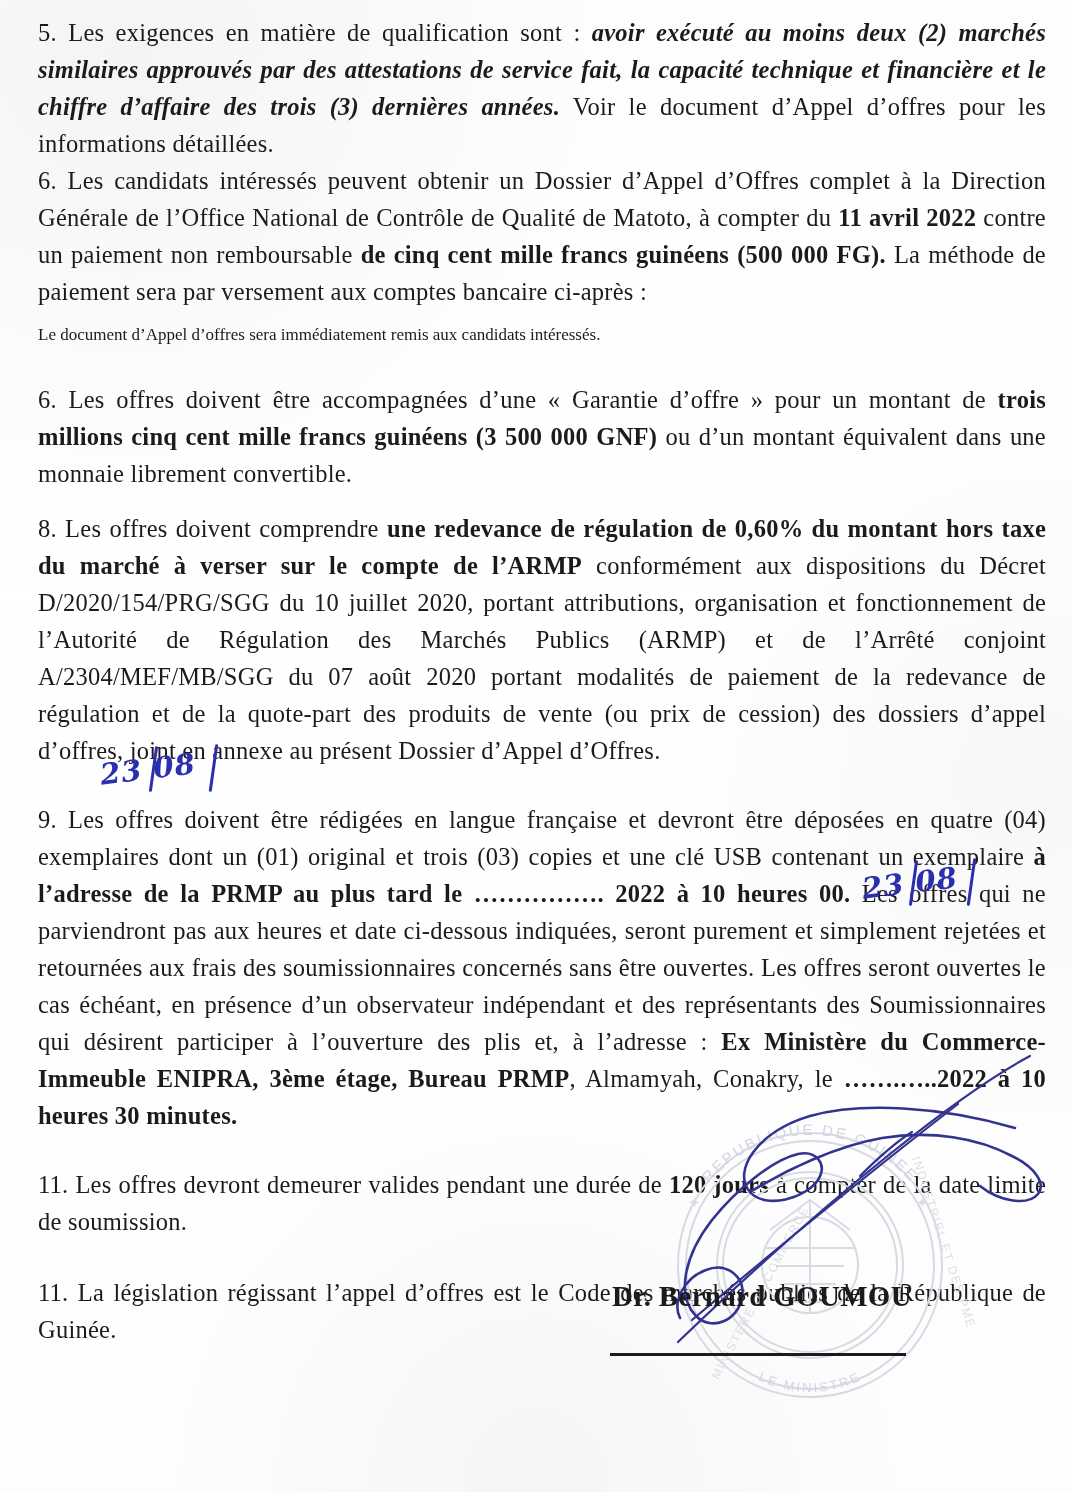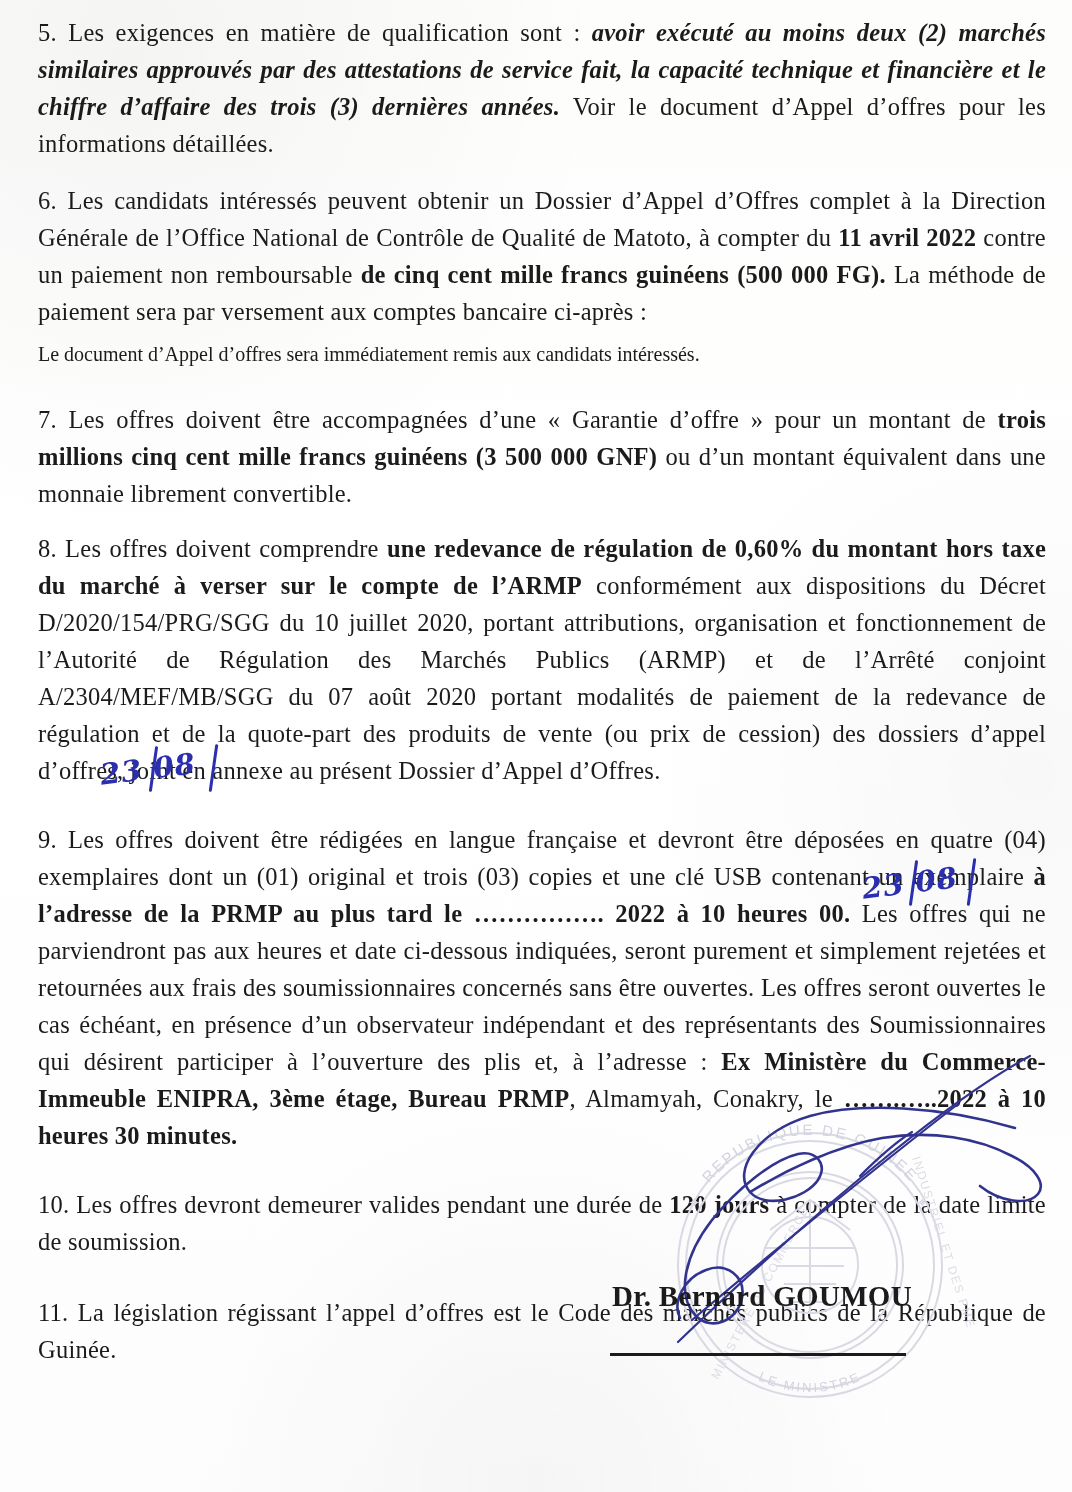--- a/index.html
+++ b/index.html
@@ -35,21 +35,21 @@
     width: 1008px;
   }
   p.para {
     margin: 0 0 0 0;
     font-size: 24.5px;
     line-height: 37px;
     text-align: justify;
     text-justify: inter-word;
     letter-spacing: 0.01em;
   }
-  .para + .para { margin-top: 20px; }
+  .para + .para { }
   .b  { font-weight: bold; }
   .bi { font-weight: bold; font-style: italic; }
 
   
   ul.accounts {
     margin: 6px 0 0 0;
     padding: 0;
     list-style: none;
   }
   ul.accounts li {
@@ -61,21 +61,21 @@
   }
   ul.accounts li::before {
     content: "\2022";
     position: absolute;
     left: 66px;
     top: -1px;
     font-size: 22px;
   }
   .after-list {
     margin-top: 0;
-    font-size: 20px;
+    font-size: 17px;
     line-height: 37px;
   }
 
   
   .hand {
     font-family: "DejaVu Serif", serif;
     color: #2b2fae;
     font-weight: bold;
     font-style: italic;
     pointer-events: none;
@@ -148,33 +148,33 @@
 
     <p class="para">
       <span>6.  Les candidats intéressés peuvent obtenir un Dossier d’Appel d’Offres complet à la Direction Générale de l’Office National de Contrôle de Qualité de Matoto, à compter du </span><span class="b">11 avril 2022</span><span> contre un paiement non remboursable </span><span class="b">de cinq cent mille francs guinéens (500 000 FG).</span><span> La méthode de paiement sera par versement aux comptes bancaire ci-après :</span>
     </p>
 
     <ul class="accounts">
     </ul>
     <div class="after-list">Le document d’Appel d’offres sera immédiatement remis aux candidats intéressés.</div>
 
     <p class="para" style="margin-top:28px">
-      <span>7.  Les offres doivent être accompagnées d’une « Garantie d’offre » pour un montant de </span><span class="b">trois millions cinq cent mille francs guinéens (3 500 000 GNF)</span><span> ou d’un montant équivalent dans une monnaie librement convertible.</span>
+      <span>6.  Les offres doivent être accompagnées d’une « Garantie d’offre » pour un montant de </span><span class="b">trois millions cinq cent mille francs guinéens (3 500 000 GNF)</span><span> ou d’un montant équivalent dans une monnaie librement convertible.</span>
     </p>
 
     <p class="para" style="margin-top:18px">
       <span>8.  Les offres doivent comprendre </span><span class="b">une redevance de régulation de 0,60% du montant hors taxe du marché à verser sur le compte de l’ARMP</span><span> conformément aux dispositions du Décret D/2020/154/PRG/SGG du 10 juillet 2020, portant attributions, organisation et fonctionnement de l’Autorité de Régulation des Marchés Publics (ARMP) et de l’Arrêté conjoint A/2304/MEF/MB/SGG du 07 août 2020 portant modalités de paiement de la redevance de régulation et de la quote-part des produits de vente (ou prix de cession) des dossiers d’appel d’offres, joint en annexe au présent Dossier d’Appel d’Offres.</span>
     </p>
 
     <p class="para" style="margin-top:32px">
       <span>9.  Les offres doivent être rédigées en langue française et devront être déposées en quatre (04) exemplaires dont un (01) original et trois (03) copies et une clé USB contenant un exemplaire </span><span class="b">à l’adresse de la PRMP au plus tard le </span><span class="b">…………….</span><span class="b"> 2022 à 10 heures 00.</span><span> Les offres qui ne parviendront pas aux heures et date ci-dessous indiquées, seront purement et simplement rejetées et retournées aux frais des soumissionnaires concernés sans être ouvertes. Les offres seront ouvertes le cas échéant, en présence d’un observateur indépendant et des représentants des Soumissionnaires qui désirent participer à l’ouverture des plis et, à l’adresse : </span><span class="b">Ex Ministère du Commerce- Immeuble ENIPRA, 3ème étage, Bureau PRMP</span><span>, Almamyah, Conakry, le </span><span class="b">…….….</span><span class="b">.2022 à 10 heures 30 minutes.</span>
     </p>
 
     <p class="para" style="margin-top:32px">
-      <span>10.  Les offres devront demeurer valides pendant une durée de </span><span class="b">120 jours</span><span> à compter de la date limite de soumission.</span>
+      <span>11.  Les offres devront demeurer valides pendant une durée de </span><span class="b">120 jours</span><span> à compter de la date limite de soumission.</span>
     </p>
 
     <p class="para" style="margin-top:34px">
       <span>11.  La législation régissant l’appel d’offres est le Code des marchés publics de la République de Guinée.</span>
     </p>
   </div>
 
   <div class="hand hand-date-1">23 08</div>
   <span class="hand-slash" style="left:152px; top:746px; height:46px;"></span>
   <span class="hand-slash" style="left:212px; top:744px; height:48px;"></span>

